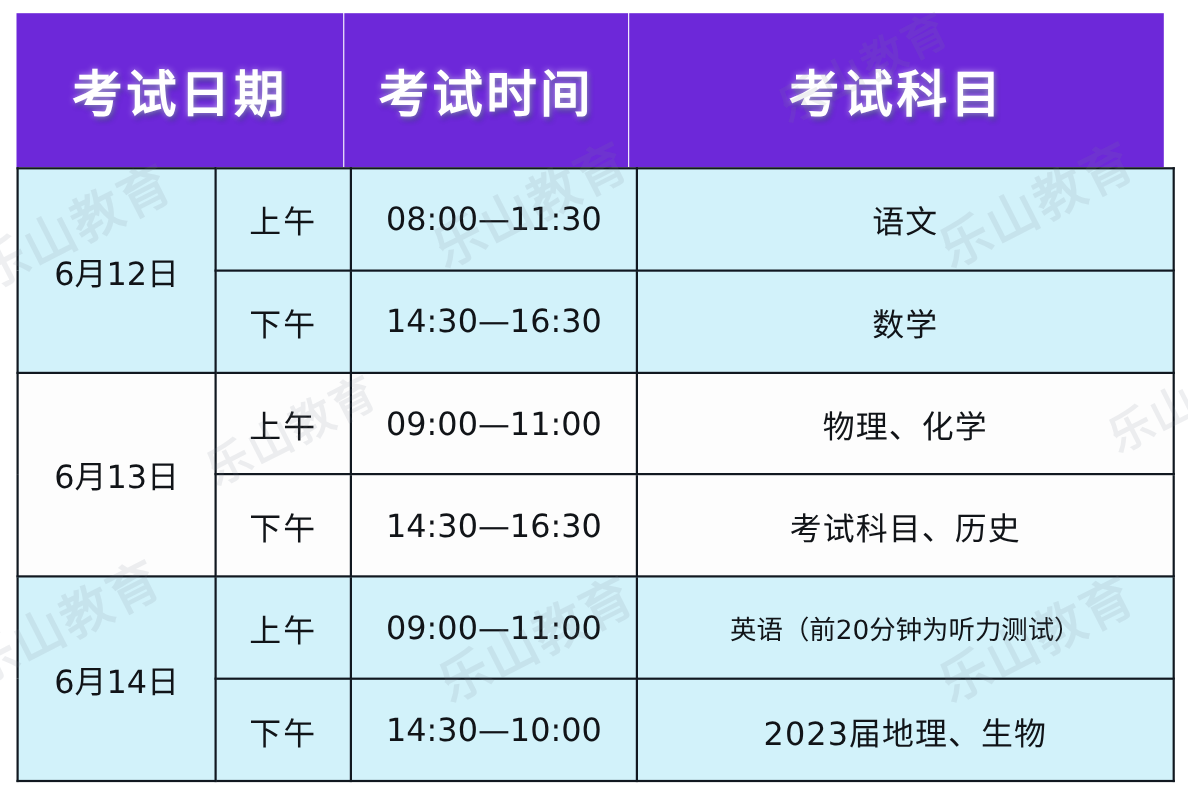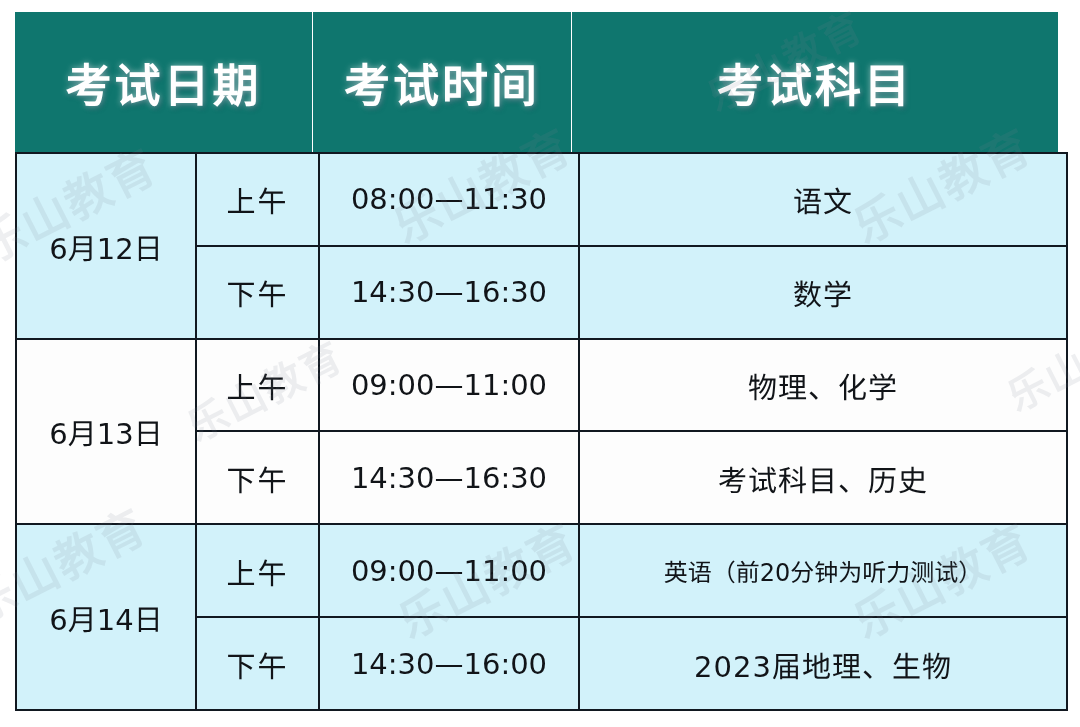--- a/index.html
+++ b/index.html
@@ -56,21 +56,21 @@
   .header-row {
     position: absolute;
     left: 15px;
     top: 12px;
     width: 1051px;
     height: 140px;
     display: flex;
     z-index: 2;
   }
   .header-cell {
-    background: #0f766e;
+    background: #6d28d9;
     display: flex;
     align-items: center;
     justify-content: center;
     box-sizing: border-box;
   }
   .header-cell + .header-cell {
     margin-left: 1px;
   }
   .h-date    { width: 297px; }
   .h-time    { width: 258px; }
@@ -174,21 +174,21 @@
       </tr>
 
       <tr class="tint">
         <td rowspan="2" class="cell-date">6月14日</td>
         <td class="cell-period">上午</td>
         <td class="cell-time">09:00—11:00</td>
         <td class="cell-subject long">英语（前20分钟为听力测试）</td>
       </tr>
       <tr class="tint">
         <td class="cell-period">下午</td>
-        <td class="cell-time">14:30—16:00</td>
+        <td class="cell-time">14:30—10:00</td>
         <td class="cell-subject">2023届地理、生物</td>
       </tr>
 
     </tbody>
   </table>
 
   <div class="watermark-layer">
     <span class="watermark-text wm-a">乐山教育</span>
     <span class="watermark-text wm-b">乐山教育</span>
     <span class="watermark-text wm-c">乐山教育</span>

